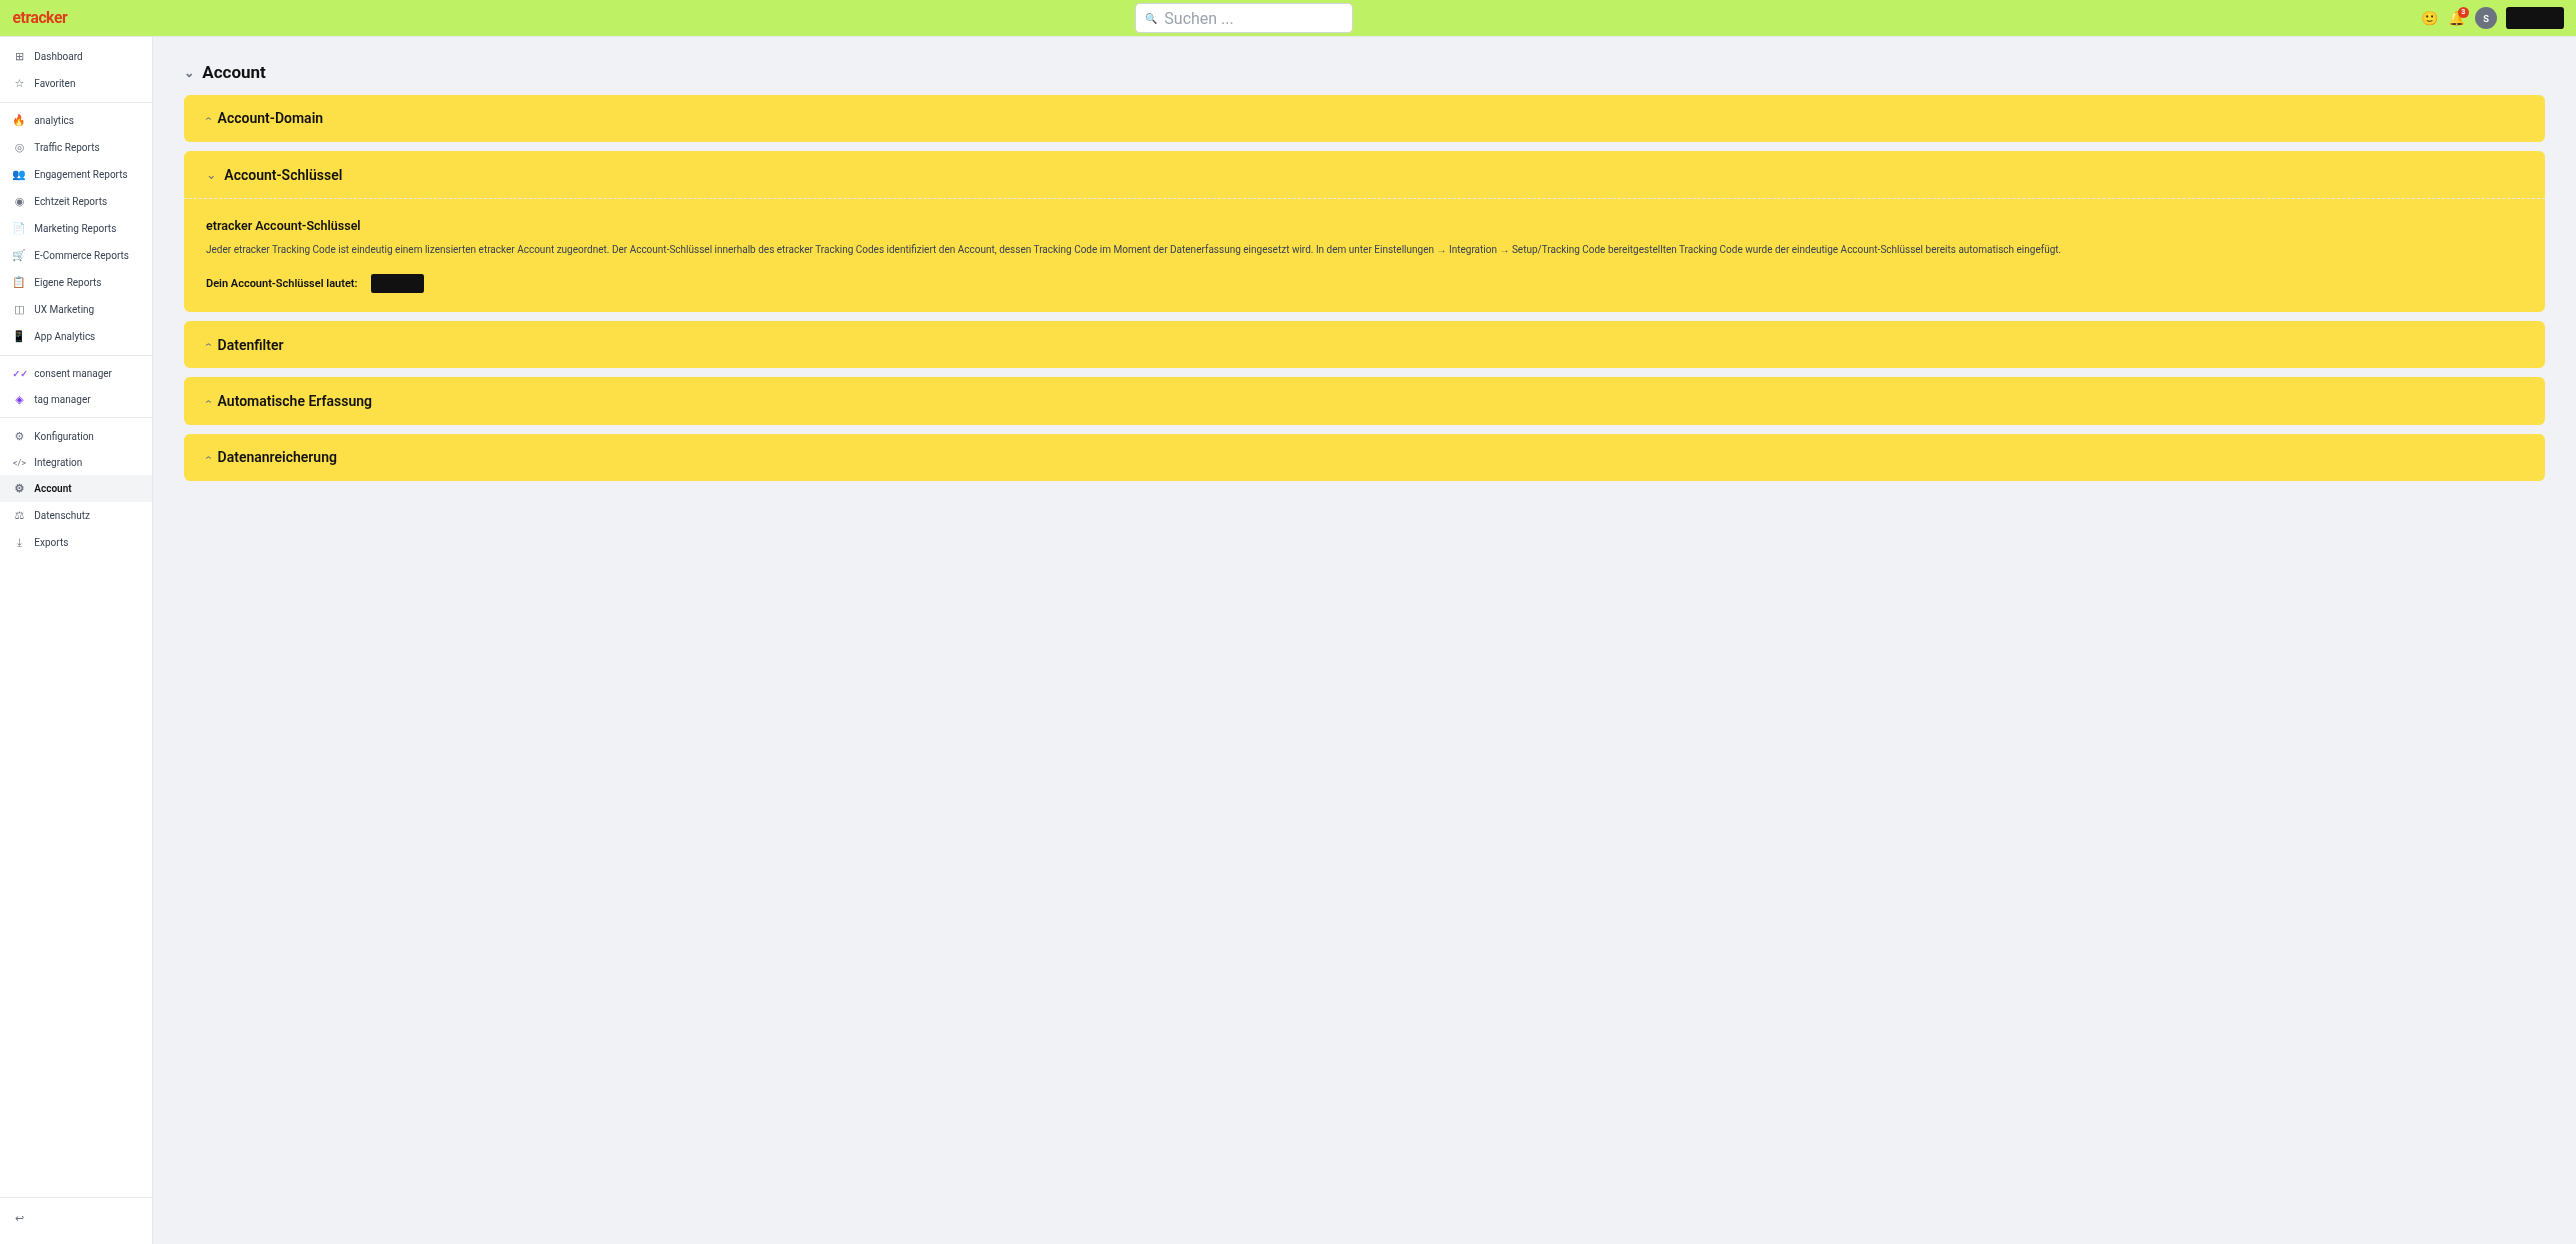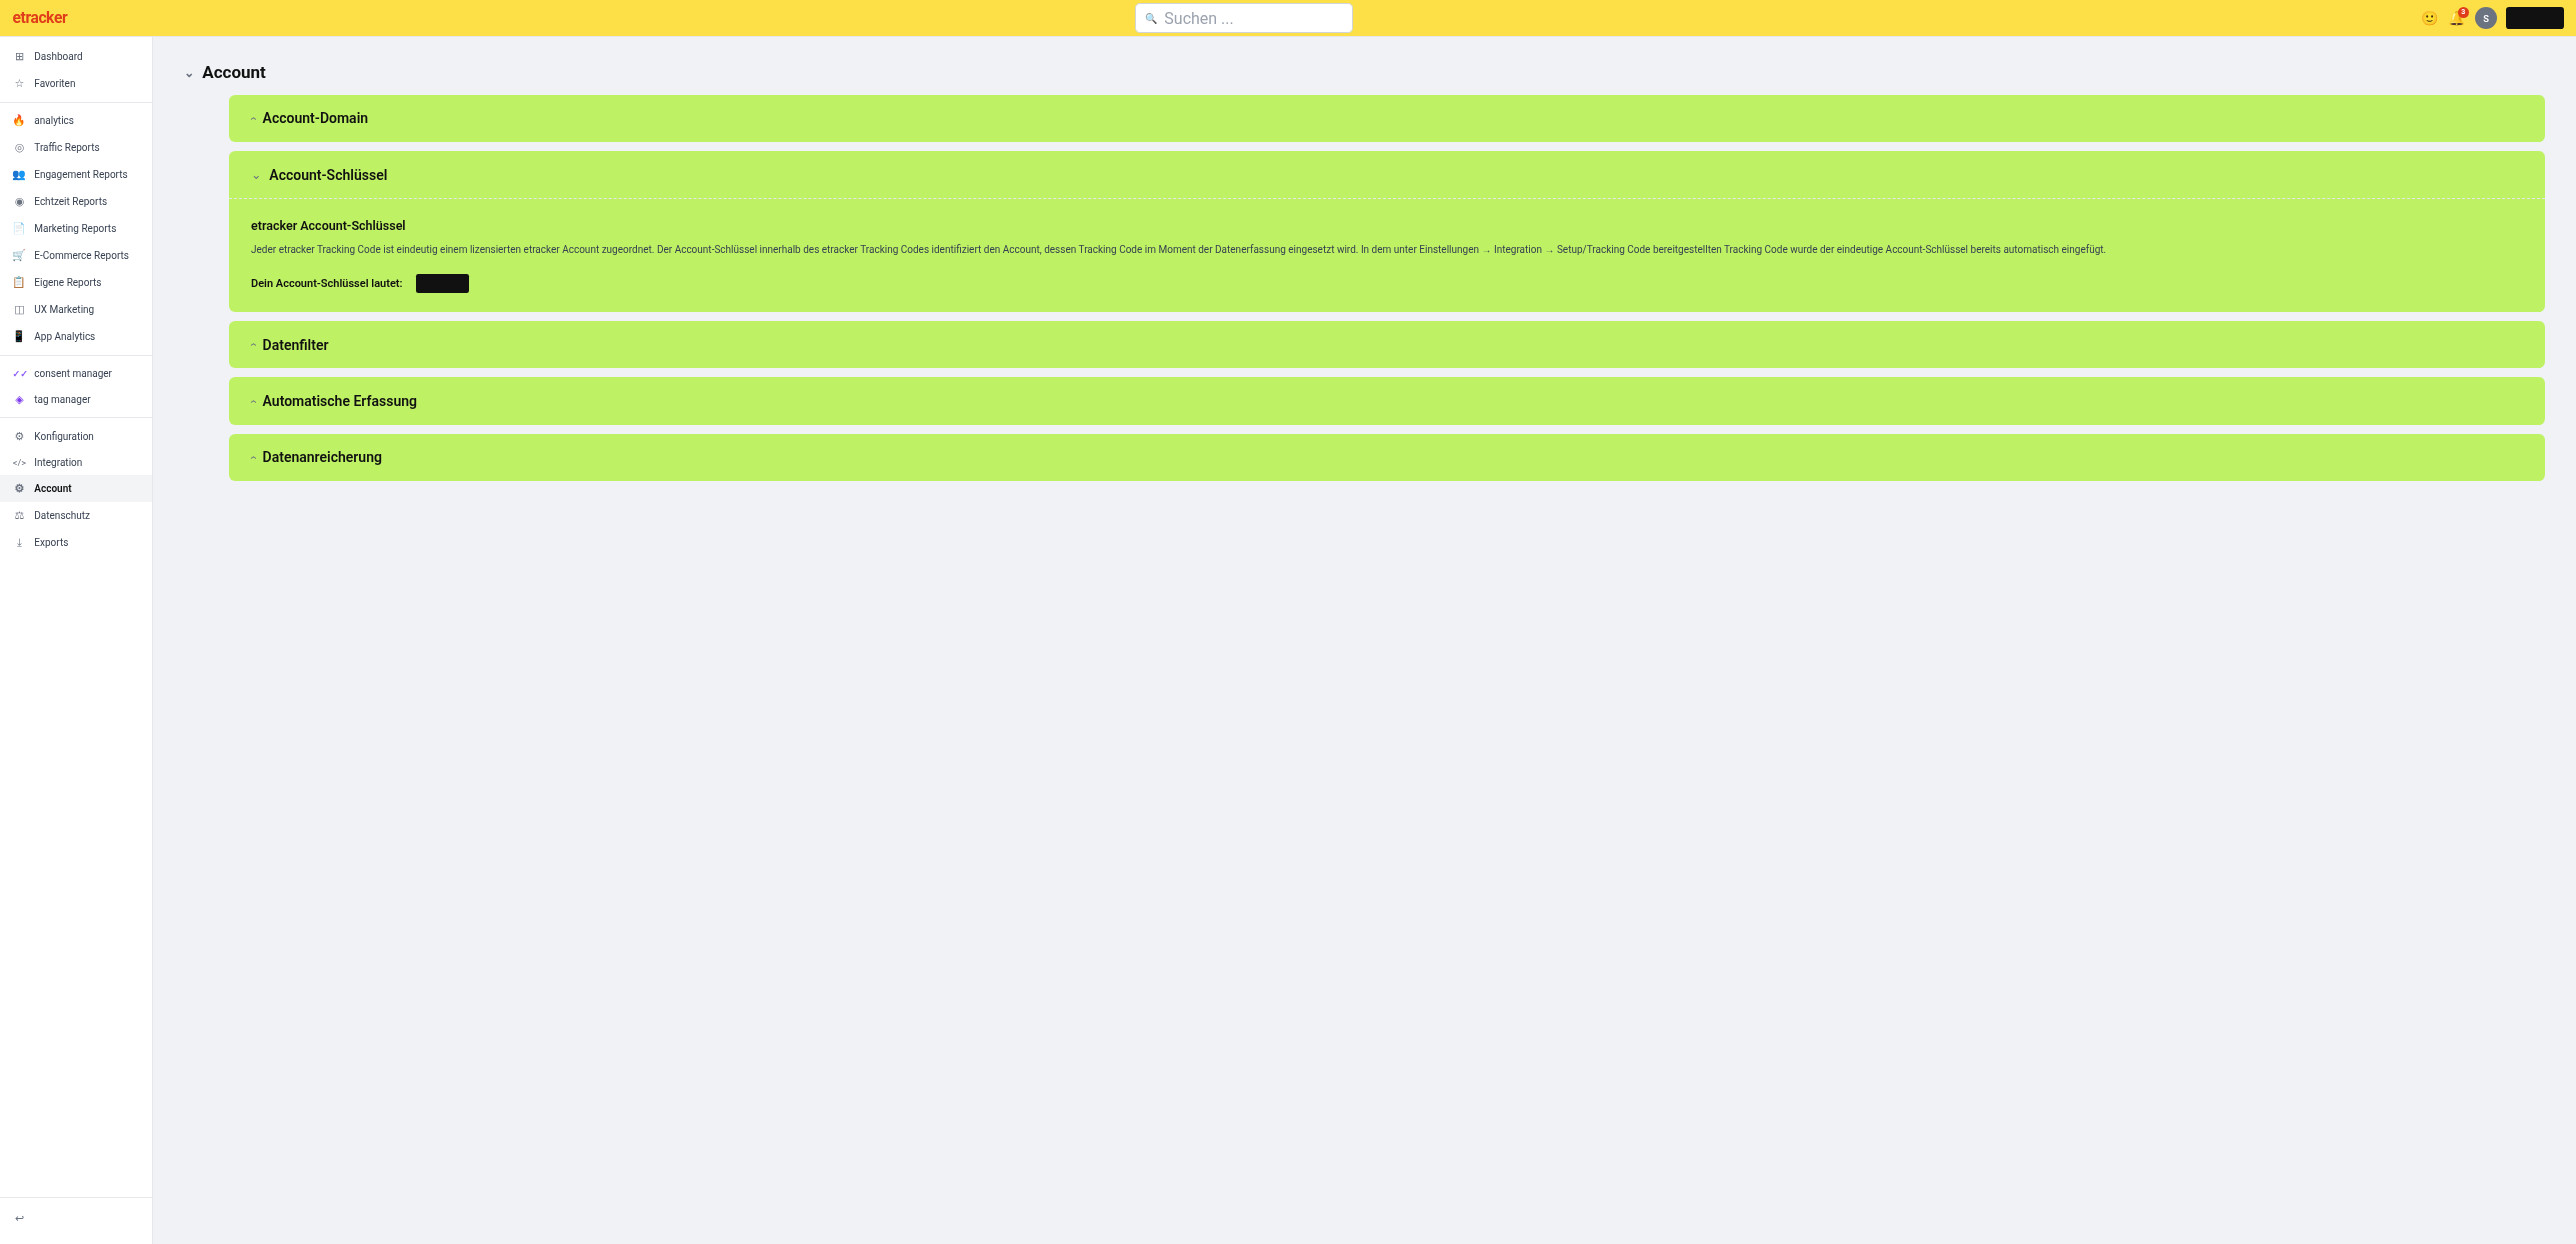--- a/index.html
+++ b/index.html
@@ -1,21 +1,21 @@
 <!DOCTYPE html>
 <html style="font-size:12.5px"><head>
   <meta charset="utf-8">
   <style>
     * { box-sizing: border-box; margin: 0; padding: 0; }
     body { font-family: -apple-system, BlinkMacSystemFont, 'Segoe UI', Roboto, sans-serif; background: #f0f2f5; display: flex; flex-direction: column; height: 100vh; overflow: hidden; }
 
     
     .header {
       display: flex; align-items: center; justify-content: space-between;
-      background: #fde047; height: 37px; padding: 0 12.5px;
+      background: #bef264; height: 37px; padding: 0 12.5px;
       border-bottom: 0.8px solid #e5e7eb; position: fixed; top: 0; left: 0; right: 0; z-index: 100;
     }
     .header-logo { display: flex; align-items: center; gap: 3.1px; }
     .logo-text { font-size: 15.6px; font-weight: 700; color: #e03e1a; letter-spacing: -0.4px; }
     .header-center { flex: 1; display: flex; justify-content: center; }
     .search-box {
       display: flex; align-items: center; gap: 6.2px;
       border: 0.8px solid #d1d5db; border-radius: 4.7px; padding: 4.7px 9.3px;
       width: 218px; background: #fff; color: #9ca3af; font-size: 10px;
     }
@@ -50,21 +50,21 @@
     .sidebar-icon.orange { color: #e03e1a; }
     .sidebar-icon.purple { color: #8b5cf6; }
     .sidebar-icon.violet { color: #7c3aed; }
     .sidebar-divider { height: 0.8px; background: #e5e7eb; margin: 4.7px 0; }
     .sidebar-bottom { margin-top: auto; padding: 6.2px 0; border-top: 0.8px solid #e5e7eb; }
 
     
     .main-content { flex: 1; overflow-y: auto; background: #f0f2f5; padding: 25px 31px; }
 
     
-    .section-card { background: #bef264; border-radius: 6.2px; margin-bottom: 9.3px; overflow: hidden; margin-left: 45px; }
+    .section-card { background: #fde047; border-radius: 6.2px; margin-bottom: 9.3px; overflow: hidden; }
     .section-header-row {
       display: flex; align-items: center; gap: 7.8px;
       padding: 15.6px 22px; cursor: pointer; border-bottom: 0.8px dashed #e5e7eb;
     }
     .chevron { font-size: 12.5px; color: #6b7280; }
     .chevron.down { transform: rotate(0deg); }
     .chevron.right { transform: rotate(-90deg); }
 
     .section-label { font-size: 14px; font-weight: 600; color: #111; }
     .section-body { padding: 18.7px 22px; }

